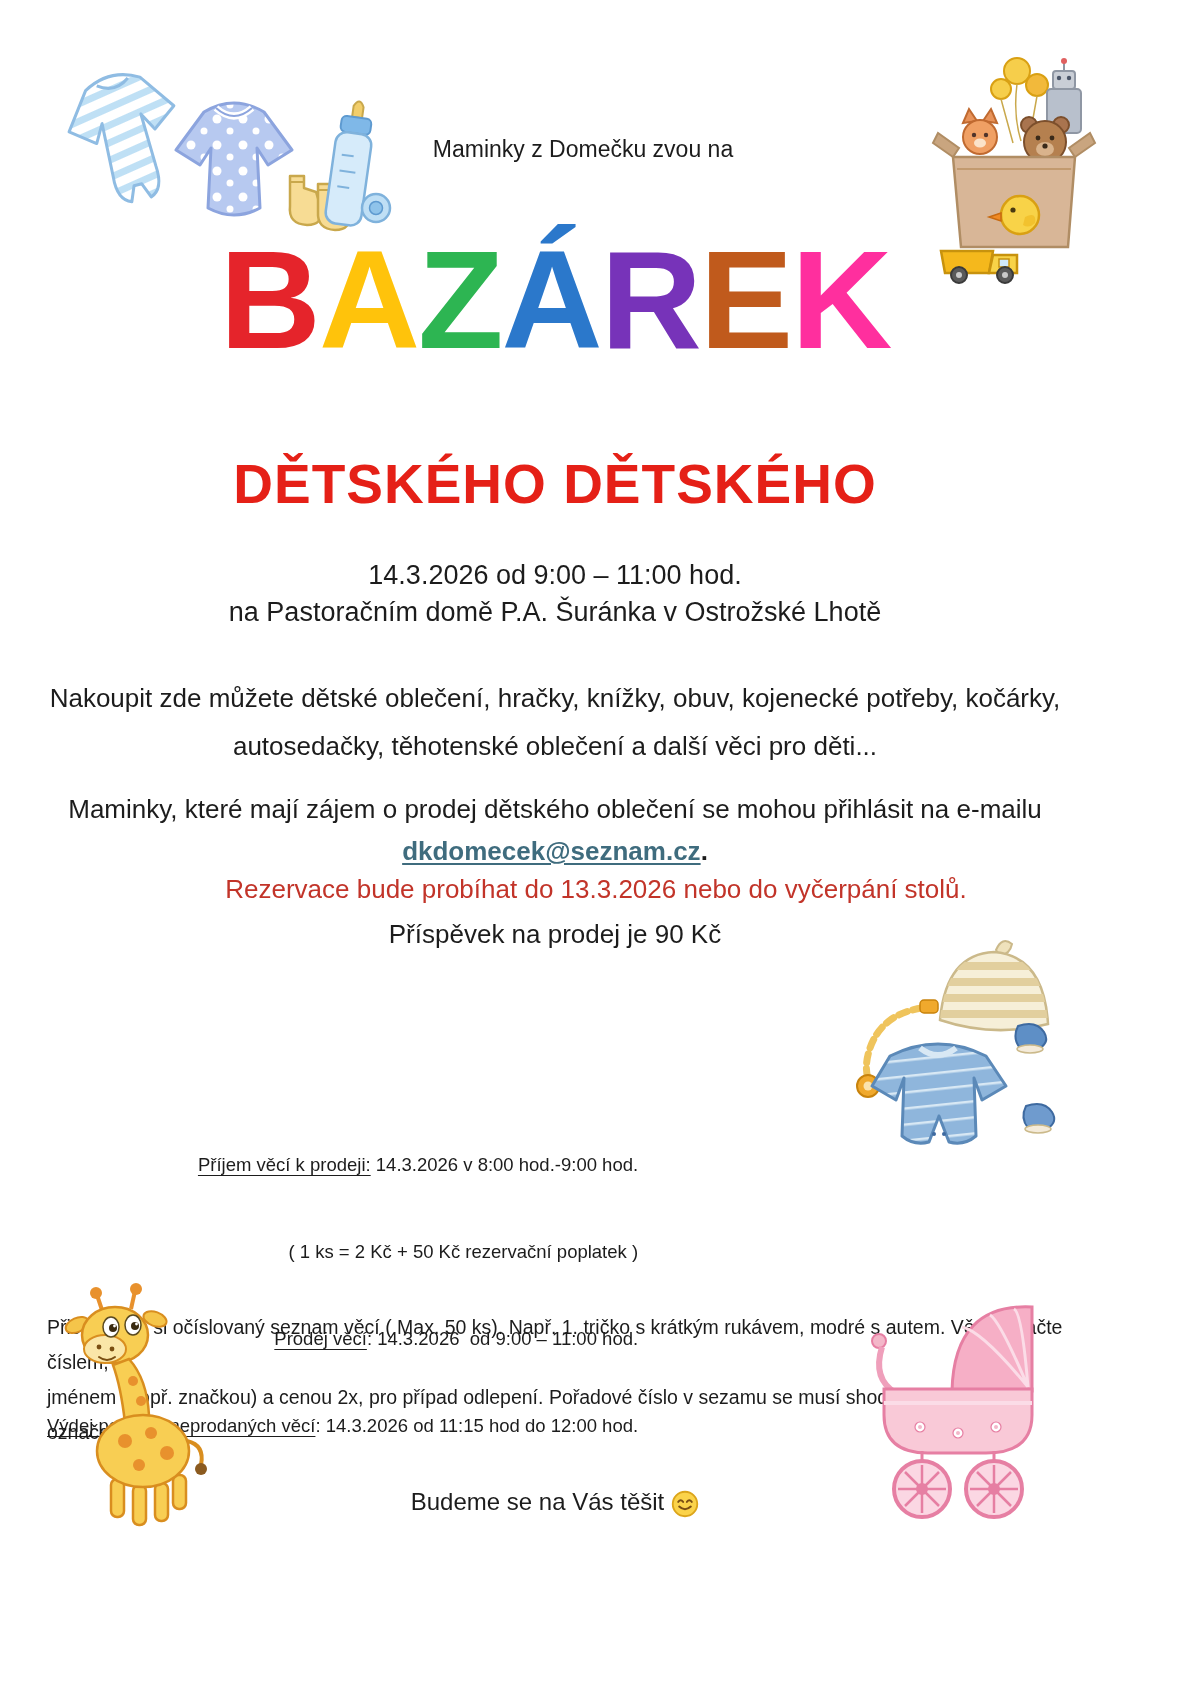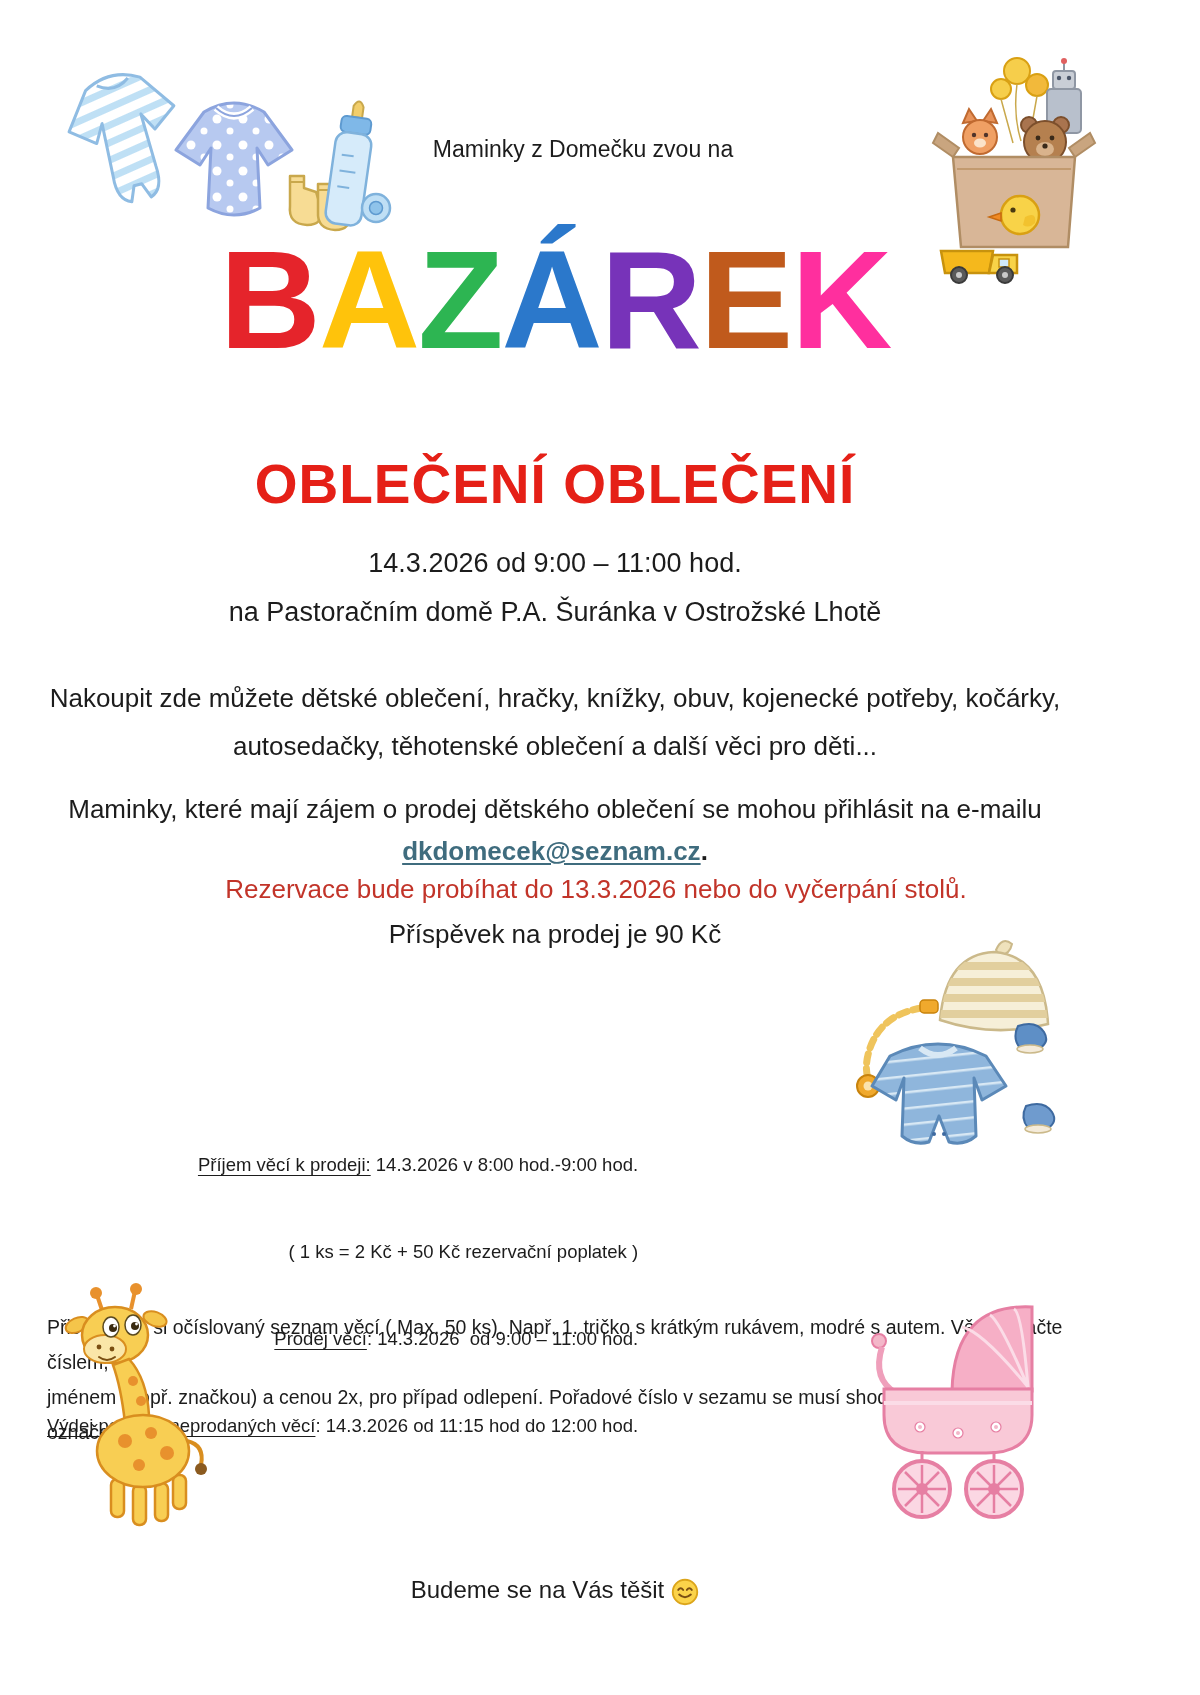--- a/index.html
+++ b/index.html
@@ -5,34 +5,34 @@
   html,body{margin:0;padding:0;background:#ffffff;}
   .page{
     position:relative; width:1200px; height:1695px; margin:0 auto;
     background:#ffffff; overflow:hidden;
     font-family:"Liberation Sans", sans-serif; color:#1c1c1c;
   }
   .band{position:absolute; left:0; width:1110px; text-align:center;}
   .intro{top:136px; font-size:23px;padding-left:28px;}
   .bazarek{top:230px; font-size:140px; font-weight:700; line-height:1; letter-spacing:-2px; white-space:nowrap;}
   .subtitle{top:452px; font-size:55px; font-weight:700; letter-spacing:1px; color:var(--subtitle-red,#E52017);}
-  .datetime{top:548px; font-size:27px;}
+  .datetime{top:560px; font-size:27px;}
   .location{top:597px; font-size:27px;}
   .shopping{top:674px; font-size:26px; line-height:1.85;}
   .seller{top:788px; font-size:26px; line-height:1.62;}
   .email-link{color:var(--email-teal,#3F6C7E); font-weight:700; text-decoration:underline; text-underline-offset:3px; cursor:pointer;}
   .after-email{font-weight:700;}
   .reservation{top:874px; font-size:26px; color:var(--notice-red,#C23429);padding-left:41px;}
   .fee{top:919px; font-size:26px;}
   .schedule{position:absolute; left:47px; top:1108px; font-size:18.5px; text-align:right; white-space:pre-wrap;}
   .sched-row{line-height:26px; margin-bottom:17px;}
   .sched-note{padding-left:140px;}
   .u{text-decoration:underline; text-underline-offset:4px;}
   .instructions{position:absolute; left:47px; top:1310px; width:1030px; font-size:19.5px; line-height:1.8; text-align:left;}
-  .closing{top:1576px; font-size:24px;}
+  .closing{top:1488px; font-size:24px;}
   .emoji{width:28px; height:28px; vertical-align:-8px; margin-left:7px;}
   .illus{position:absolute;}
   .illus svg{width:100%; height:100%; display:block;}
   .illus-baby-clothes{left:28px; top:60px; width:365px; height:175px;}
   .illus-toy-box{left:925px; top:45px; width:175px; height:240px;}
   .illus-outfit{left:822px; top:928px; width:240px; height:235px;}
   .illus-giraffe{left:55px; top:1283px; width:155px; height:245px;}
   .illus-pram{left:862px; top:1283px; width:185px; height:245px;}
 </style>
 </head>
@@ -137,21 +137,21 @@
         <circle cx="34" cy="230" r="3" fill="#C9C9C9"></circle>
         <circle cx="80" cy="230" r="3" fill="#C9C9C9"></circle>
       </g>
     </svg>
   </div>
 
   <div class="band intro">Maminky z Domečku zvou na</div>
 
   <div class="band bazarek"><span style="color: rgb(229, 36, 43);">B</span><span style="color: rgb(255, 195, 11);">A</span><span style="color: rgb(45, 181, 82);">Z</span><span style="color: rgb(43, 120, 203);">Á</span><span style="color: rgb(119, 51, 185);">R</span><span style="color: rgb(192, 90, 28);">E</span><span style="color: rgb(255, 47, 158);">K</span></div>
 
-  <div class="band subtitle">OBLEČENÍ OBLEČENÍ</div>
+  <div class="band subtitle">DĚTSKÉHO DĚTSKÉHO</div>
 
   <div class="band datetime">14.3.2026 od 9:00 – 11:00 hod.</div>
   <div class="band location">na Pastoračním domě P.A. Šuránka v Ostrožské Lhotě</div>
 
   <div class="band seller">
     <div>Maminky, které mají zájem o prodej dětského oblečení se mohou přihlásit na e-mailu</div>
     <div>
       <a class="email-link">dkdomecek@seznam.cz</a><span class="after-email">.</span>
     </div>
   </div>

